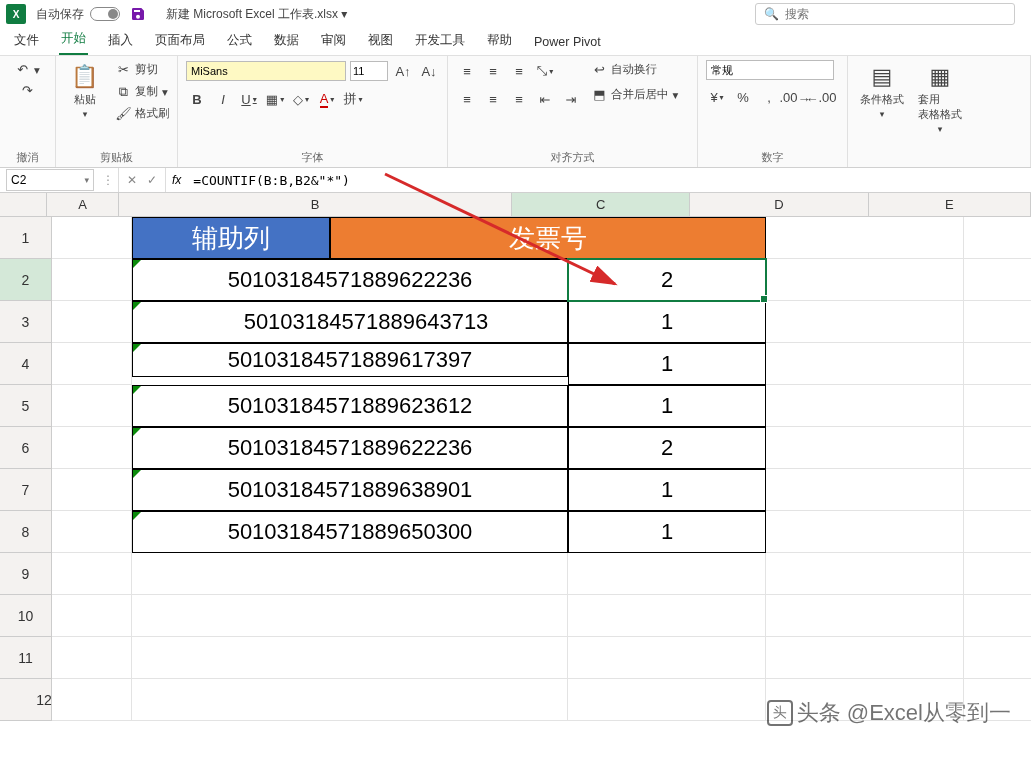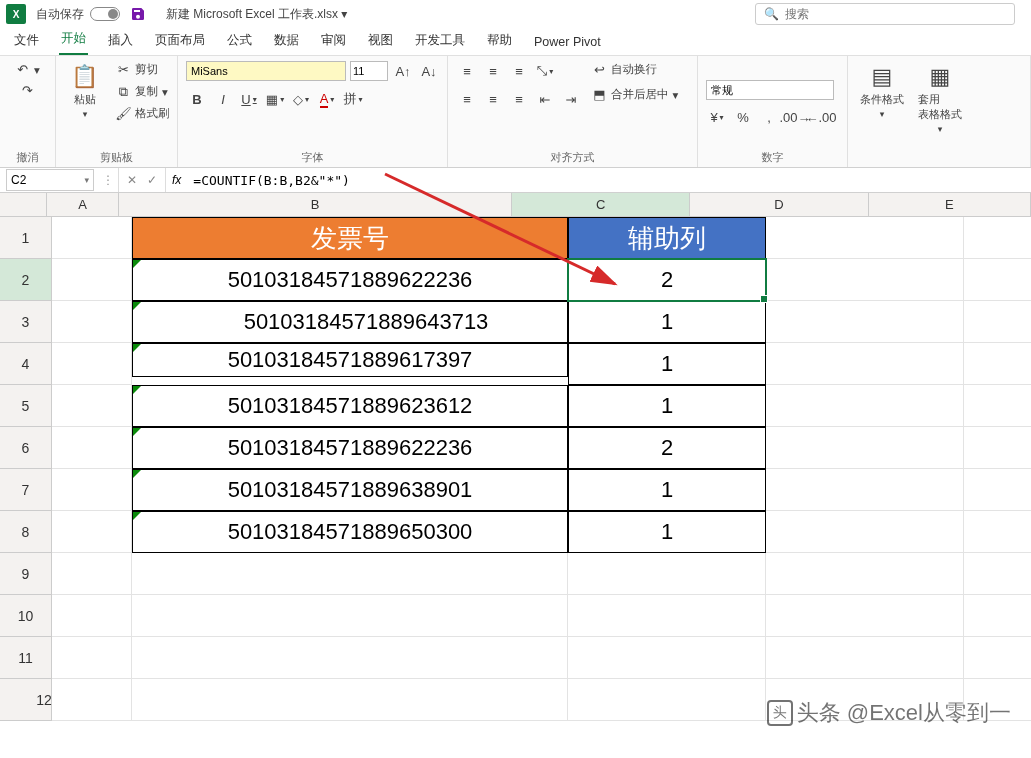--- a/index.html
+++ b/index.html
@@ -28,21 +28,21 @@
 .rib-btn-big { display: flex; flex-direction: column; align-items: center; gap: 2px; padding: 4px 4px; cursor: pointer; min-width: 42px;}
 .rib-btn-big .icon { font-size: 22px; }
 .rib-col { display: flex; flex-direction: column; gap: 3px; }
 .rib-item { display: flex; align-items: center; gap: 4px; padding: 2px 4px; cursor: pointer; font-size: 11.5px; white-space: nowrap;}
 .rib-item .ic { width:15px; height:15px; display:inline-flex; align-items:center; justify-content:center; font-size:13px;}
 .font-select { width:160px; height:20px; border:1px solid #bbb; font-size:11px; padding:0 4px; background:#fef9c3;}
 .size-select { width:38px; height:20px; border:1px solid #bbb; font-size:11px; padding:0 2px; background:#fff;}
 .rib-row { display:flex; gap:4px; align-items:center;}
 .sq-btn { width:22px; height:22px; display:inline-flex; align-items:center; justify-content:center; border:1px solid transparent; cursor:pointer; font-size:13px;}
 .sq-btn.dd::after{content:"▾"; font-size:8px; margin-left:2px;}
-.num-select{ width:128px; height:20px; border:1px solid #bbb; font-size:11px; padding:0 4px; background:#fff;margin-top:20px;}
+.num-select{ width:128px; height:20px; border:1px solid #bbb; font-size:11px; padding:0 4px; background:#fff;}
 
 
 .formula-row { height: 25px; display: flex; align-items: center; border-bottom: 1px solid #d0d0d0; font-size: 12px; }
 .name-box { width: 88px; height: 22px; border: 1px solid #ccc; margin: 0 4px 0 6px; padding:0 4px; display:flex; align-items:center; justify-content:space-between;}
 .name-box .dd{font-size:9px;color:#777;}
 .fx-icons { display:flex; align-items:center; gap:2px; padding: 0 4px; color:#888; border-left:1px solid #ddd; border-right:1px solid #ddd; height:100%;}
 .fx-icons span{ width:18px; text-align:center; cursor:pointer;}
 .fx-label{ font-style:italic; padding:0 6px; cursor:pointer;}
 .formula-input{ flex:1; height:22px; border:none; outline:none; padding:0 6px; font-size:13px; font-family: Consolas, monospace;}
 
@@ -253,22 +253,22 @@
         <div class="row-h" style="height: 42px;">7</div>
         <div class="row-h" style="height: 42px;">8</div>
         <div class="row-h" style="height: 42px;">9</div>
         <div class="row-h" style="height: 42px;">10</div>
         <div class="row-h" style="height: 42px;">11</div>
         <div class="row-h" style="height: 42px; padding-left: 37px;">12</div>
       </div>
     <div class="cells" id="cells">
         <div class="cell-row">
           <div class="cell " style="width: 80px; height: 42px;"></div>
+          <div class="cell hdr-blue data-cell" style="width: 198px; height: 42px;">辅助列</div>
           <div class="cell hdr-orange data-cell" style="width: 436px; height: 42px;">发票号</div>
-          <div class="cell hdr-blue data-cell" style="width: 198px; height: 42px;">辅助列</div>
           <div class="cell " style="width: 198px; height: 42px;"></div>
           <div class="cell " style="width: 180px; height: 42px;"></div>
         </div>
         <div class="cell-row">
           <div class="cell " style="width: 80px; height: 42px;"></div>
           <div class="cell data-cell green-tri" style="width: 436px; height: 42px;">50103184571889622236</div>
           <div class="cell data-cell sel-cell" style="width: 198px; height: 42px;">2</div>
           <div class="cell " style="width: 198px; height: 42px;"></div>
           <div class="cell " style="width: 180px; height: 42px;"></div>
         </div>

